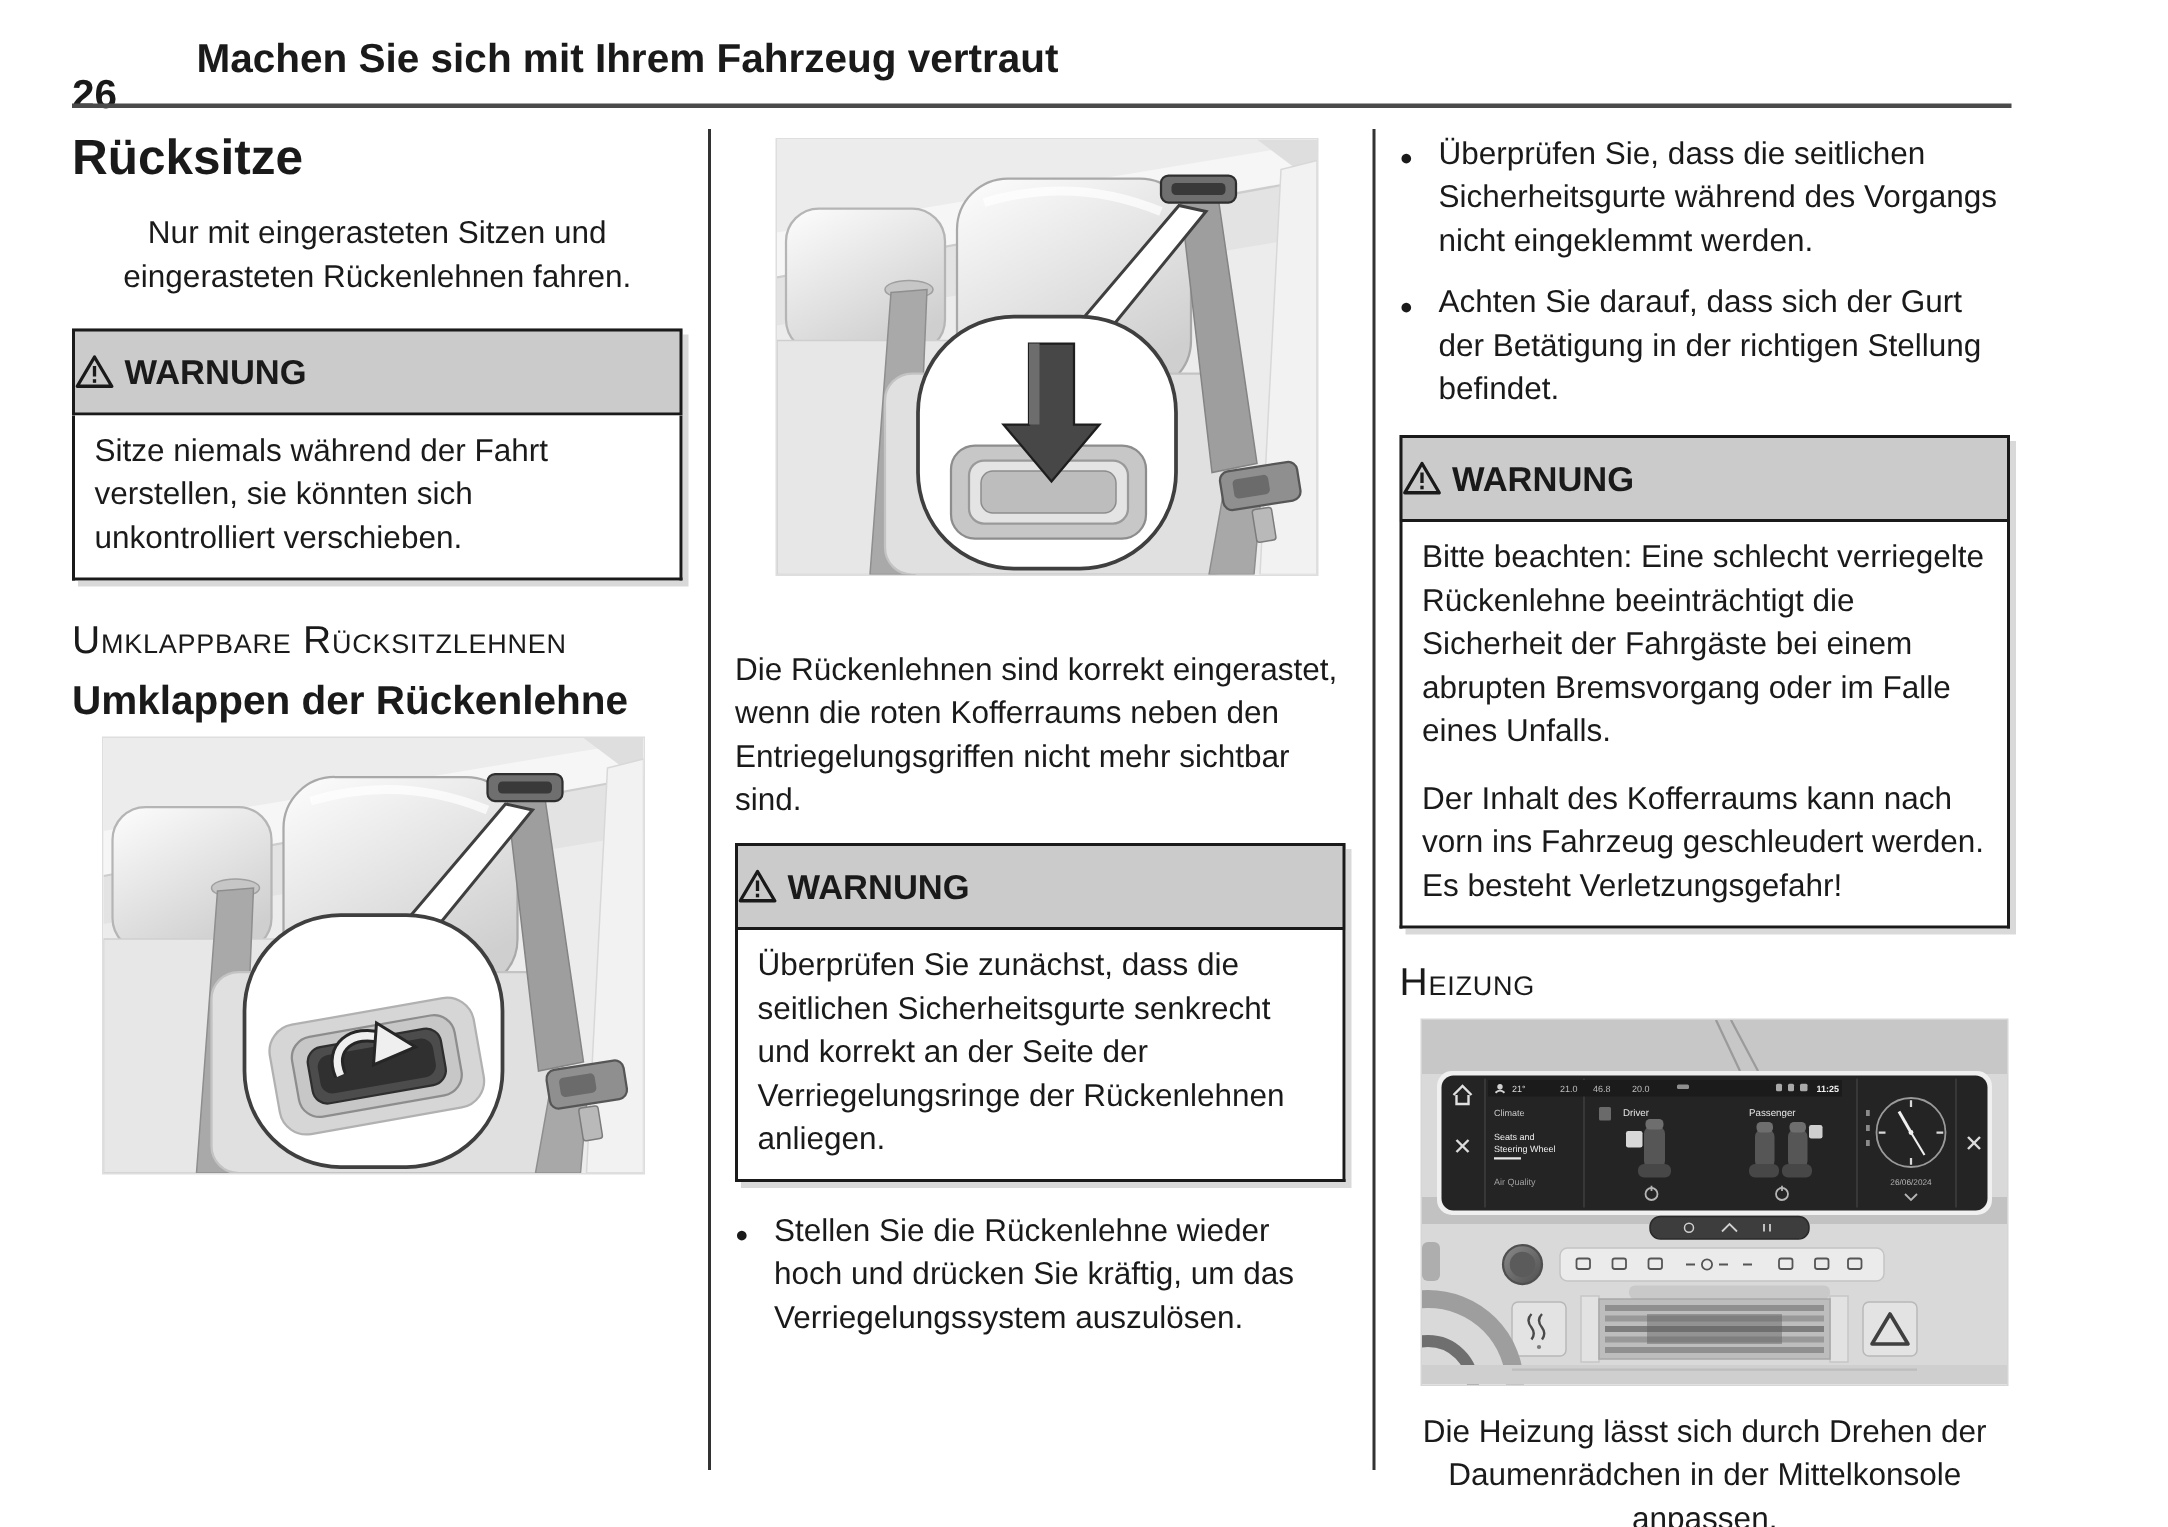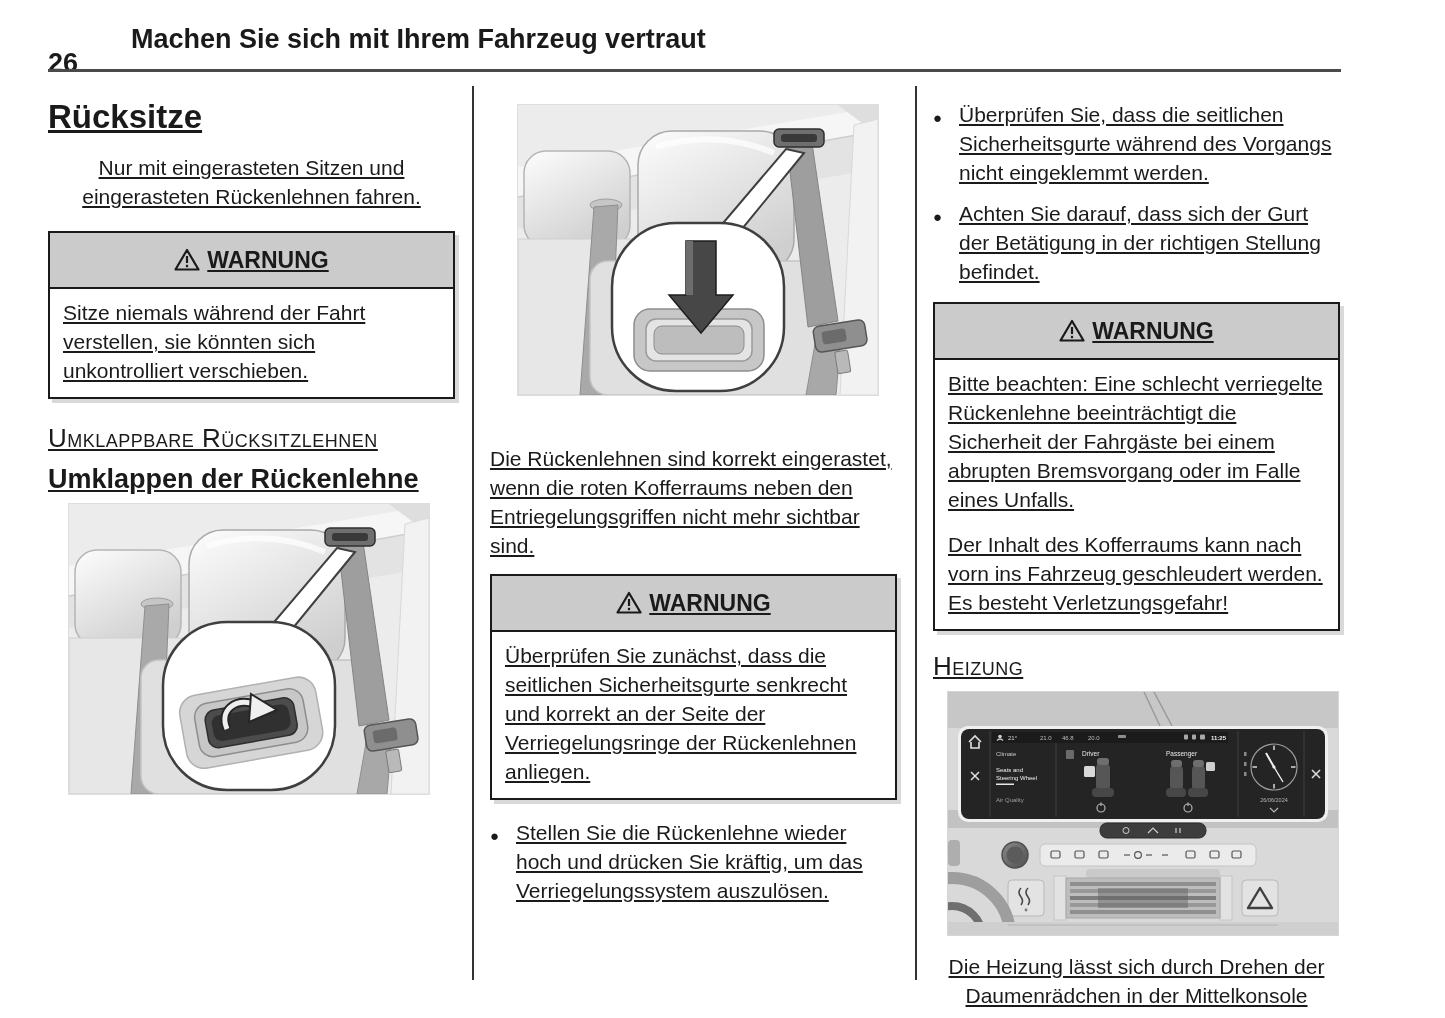--- a/index.html
+++ b/index.html
@@ -6,34 +6,34 @@
   body{
     width:1445px;height:1018px;position:relative;background:#ffffff;
     font-family:"Liberation Sans",sans-serif;color:#1a1a1a;
     -webkit-font-smoothing:antialiased;overflow:hidden;
   }
   .page-number{position:absolute;left:48px;top:32px;font-size:27px;font-weight:bold;margin-top:16px;}
   .page-title{position:absolute;left:131px;top:24px;font-size:27px;font-weight:bold;}
   .header-rule{position:absolute;left:48px;top:69px;width:1293px;height:3px;background:#4a4a4a;}
   .vdiv{position:absolute;top:86px;height:894px;width:2px;background:#333;}
   #vdiv1{left:472px;} #vdiv2{left:915px;}
-  .col{position:absolute;top:97px;width:407px;text-decoration:underline;}
+  .col{position:absolute;top:85px;width:407px;}
   #col1{left:48px;} #col2{left:490px;} #col3{left:933px;}
 
   h1{font-size:33px;font-weight:bold;margin:0;line-height:40px;}
   h2{font-size:27px;font-weight:bold;margin:0;line-height:36px;}
   .smallcaps{font-size:26px;font-weight:400;font-variant:small-caps;letter-spacing:0.5px;line-height:34px;margin:0;}
   p{font-size:21px;line-height:29px;margin:0;}
   .mt16{margin-top:16px;text-align:center;} .mt22{margin-top:22px;}
   .mt10{margin-top:10px;} .mt6{margin-top:6px;} .mt14{margin-top:14px;}
 
   .warning-box{margin-top:20px;box-shadow:4px 4px 0 rgba(0,0,0,0.15);}
   .warning-head{
     height:54px;background:#cbcbcb;border:2px solid #1a1a1a;
-    display:flex;align-items:center;justify-content:center;gap:7px;
+    display:flex;align-items:center;gap:7px;
     font-size:23px;font-weight:bold;
   }
   .warning-body{border:2px solid #1a1a1a;border-top:none;background:#fff;padding:9px 13px 12px 13px;}
   .warning-body p + p{margin-top:16px;}
   .warn-icon{width:26px;height:24px;display:block;}
 
   ul.bullets{list-style:none;margin:0;padding:0;}
   ul.bullets li{position:relative;padding-left:26px;font-size:21px;line-height:29px;margin:0 0 12px 0;}
   ul.bullets li::before{content:"●";position:absolute;left:0;top:3px;font-size:15px;}
 

